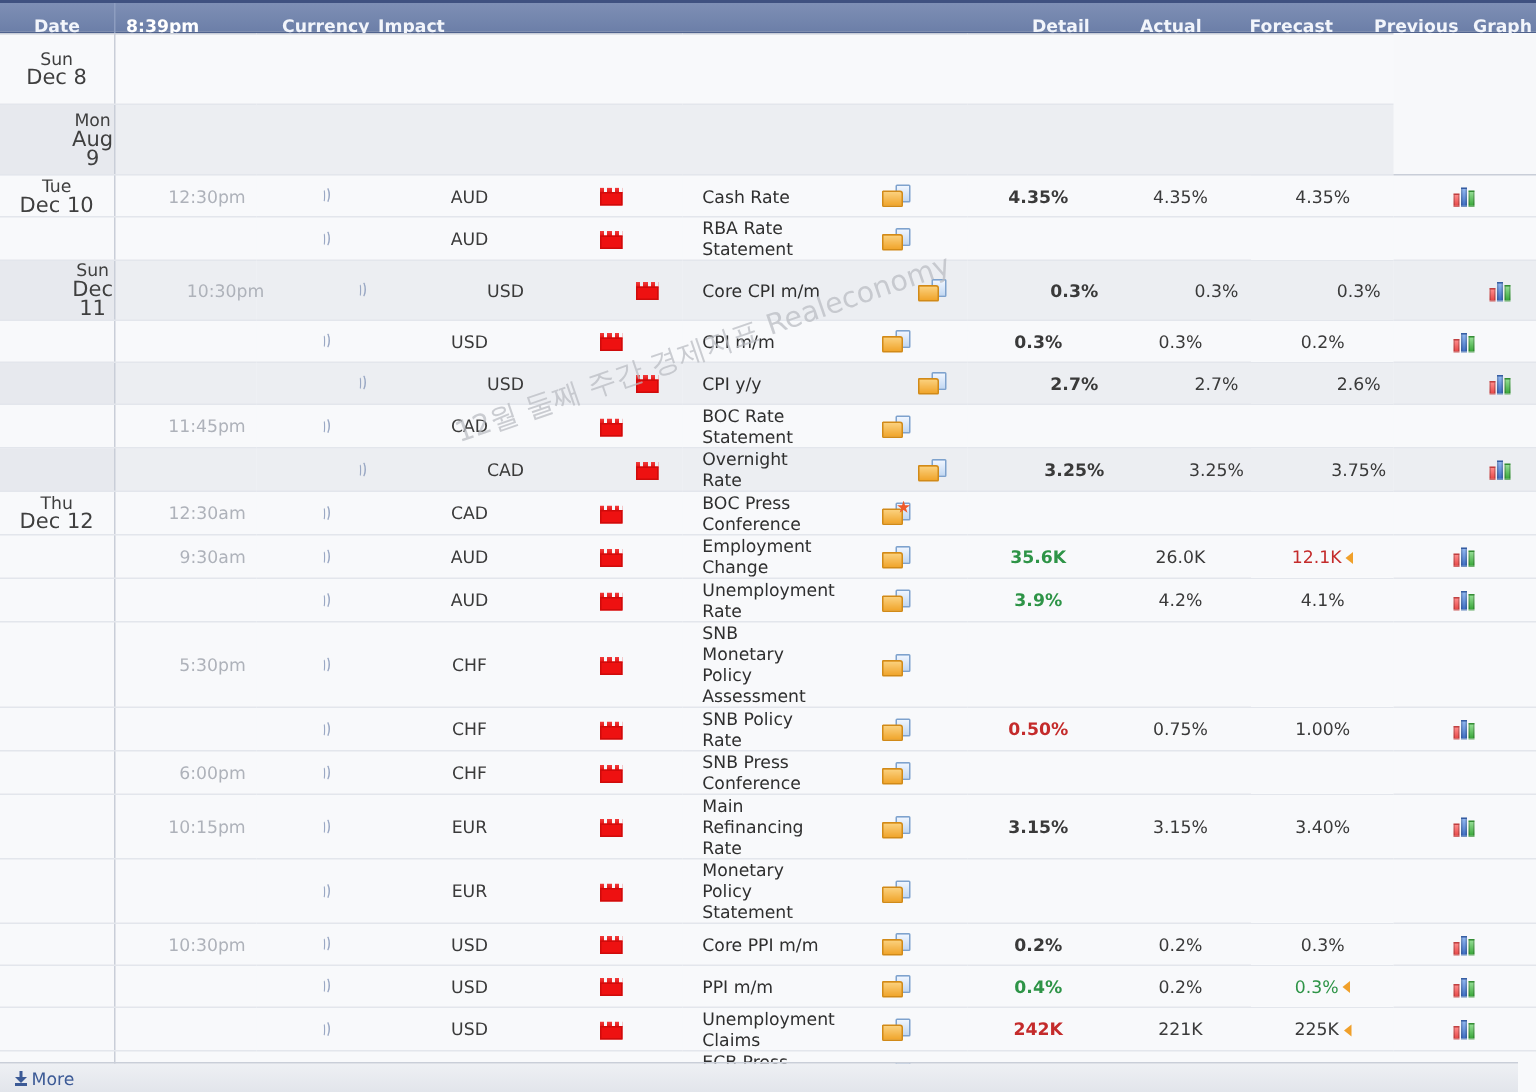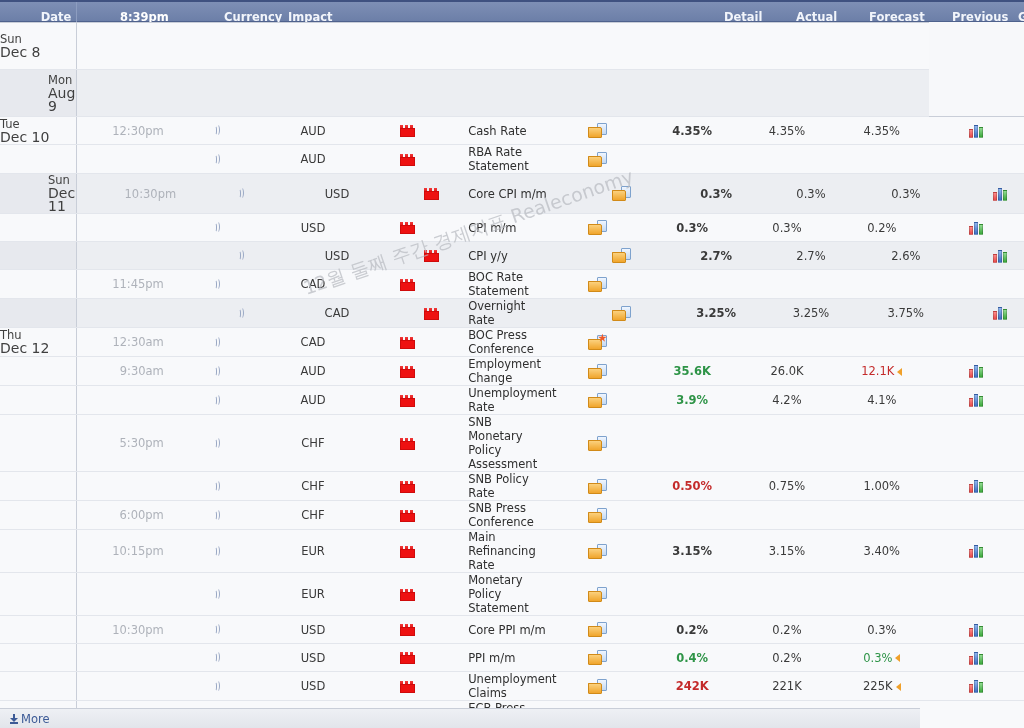--- a/index.html
+++ b/index.html
@@ -26,21 +26,20 @@
     color: #ffffff;
     font-size: 11.5px;
     font-weight: bold;
   }
   .cal-head .hcell {
     position: absolute;
     top: 4px; height: 22px;
     line-height: 22px;
     color: #f2f5fb;
     white-space: nowrap;
-    padding-left: 36px;
   }
   .hsep { position:absolute; top:0; width:1px; height:22px; background:#8d9dc0; }
   .clock-link {
     text-decoration: underline;
     color: #ffffff;
     cursor: pointer;
     margin-top: 35px;
   }
 
   
@@ -57,21 +56,21 @@
     height: 28px;
     vertical-align: middle;
     border-bottom: 1px solid #e3e6ec;
   }
   tr.newday > td { border-top: 1px solid #c9ced8; }
   tr.shade td { background: #eceef2; padding-left: 48px; }
   tr.plain td { background: #f8f9fb; }
   tr.empty-day td { height: 47px; }
 
   
-  .c-date   { width: 76px;  color:#3f3f3f; font-size:11.5px;
+  .c-date   { width: 76px;  text-align:center; color:#3f3f3f; font-size:11.5px;
               border-right:1px solid #c9ced8; background:#f3f4f7;margin-top:20px; }
   td.c-date.shadecell { background:#e7e9ee; }
   .c-time   { width: 88px;  text-align:right;  padding-right:7px !important; color:#aeb2ba; }
   .c-snd    { width: 24px;  text-align:center; }
   .c-cur    { width: 50px;  text-align:center; color:#3a3a3a; }
   .c-imp    { width: 56px;  text-align:center; }
   .c-event  { width: 380px; text-align:left;   padding-left:13px !important; color:#2f2f2f; }
   .c-detail { width: 46px;  text-align:center; }
   .c-actual { width: 68px;  text-align:center; font-weight:bold; }
   .c-fore   { width: 70px;  text-align:center; color:#3a3a3a; }
@@ -170,21 +169,21 @@
     color:#b9bcc2;
     opacity:.72;
     white-space:nowrap;
     pointer-events:none;
     font-family:"DejaVu Sans","Liberation Sans",sans-serif;
   }
 
   
   .cal-foot {
     position:absolute; left:0; bottom:0;
-    width:920px; height:20px;
+    width:1012px; height:20px;
     background:linear-gradient(#eef0f4,#e2e5eb);
     border-top:1px solid #c9ced8;
     font-size:11.5px;
     line-height:20px;
     color:#3c5a96;
   }
   .cal-foot .more {
     margin-left:10px;
     color:#3c5a96;
     text-decoration:none;

